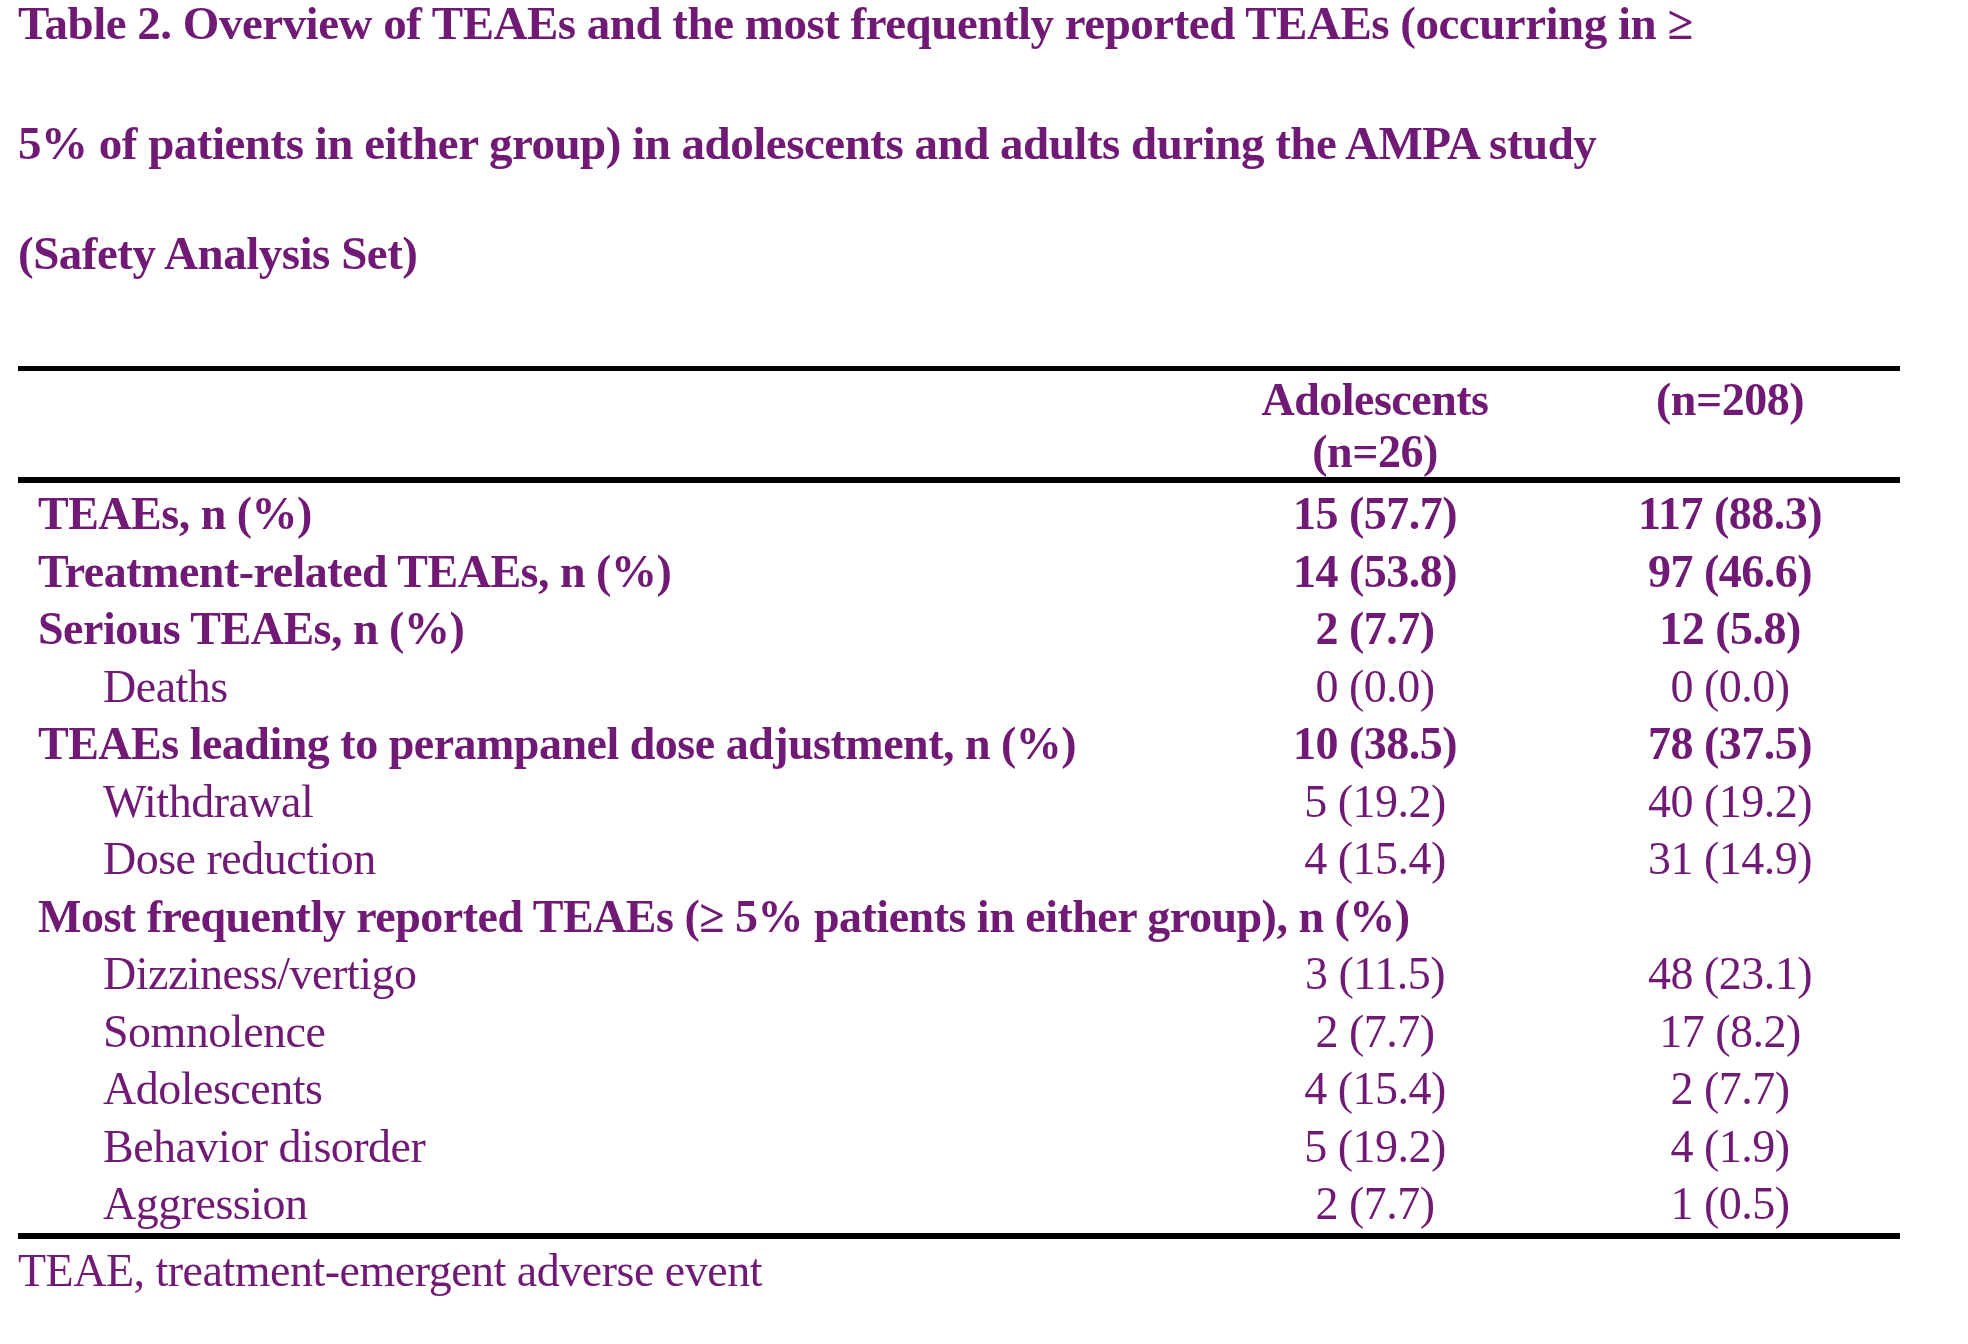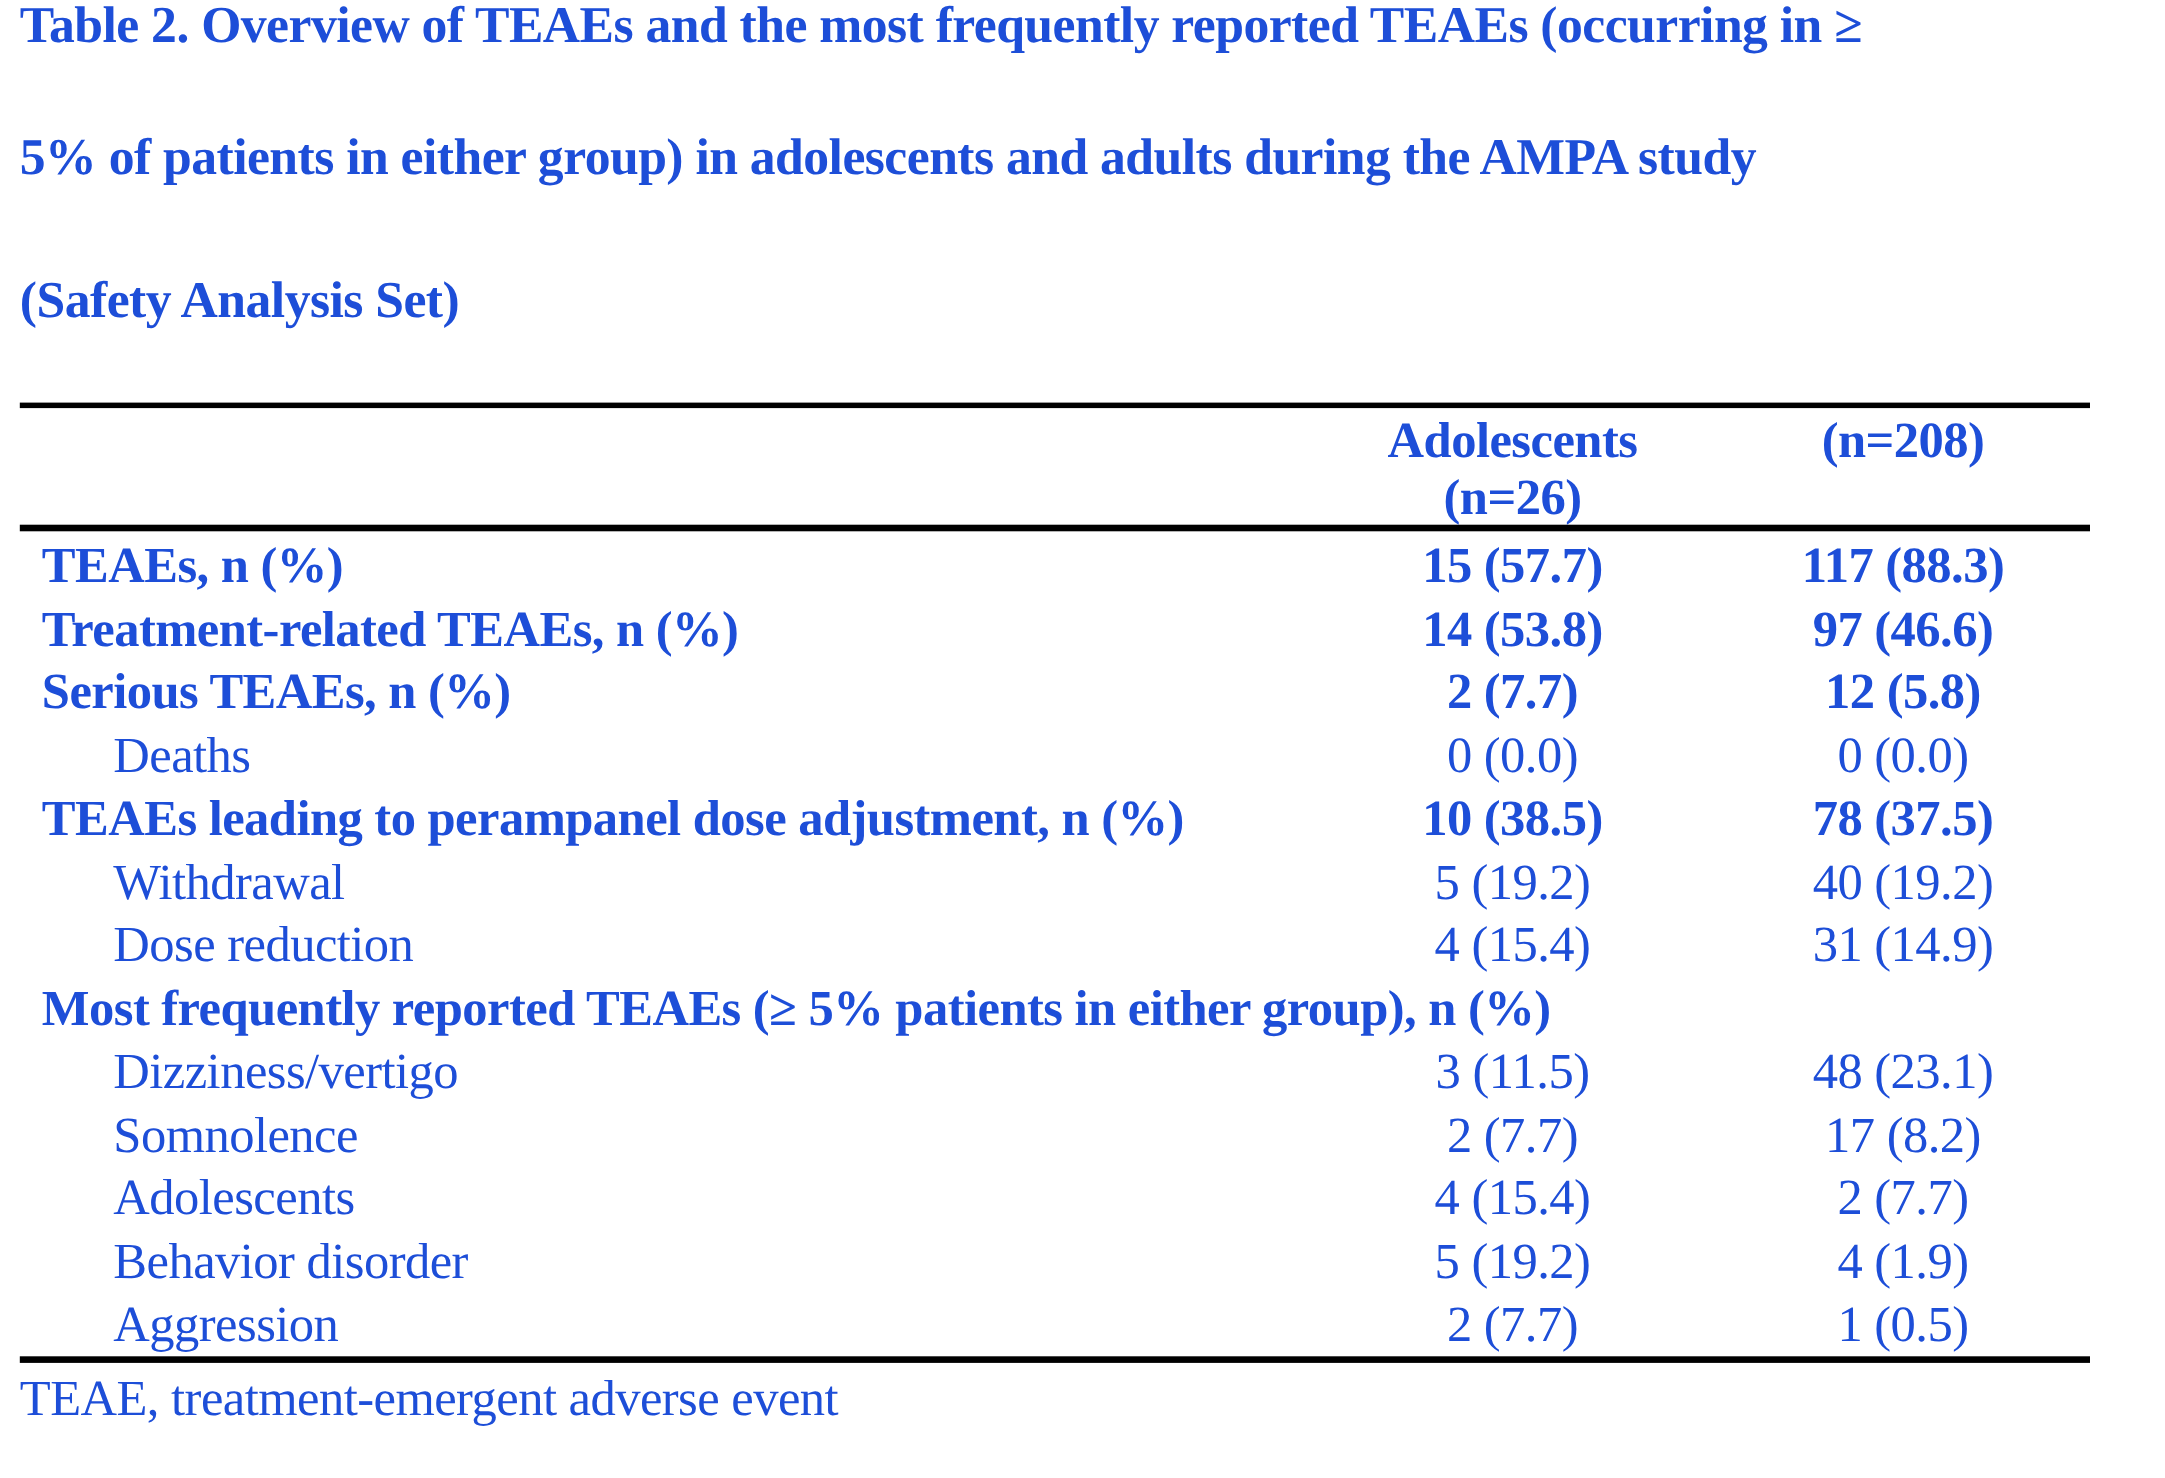--- a/index.html
+++ b/index.html
@@ -5,38 +5,38 @@
   html, body {
     margin: 0;
     padding: 0;
     background: #ffffff;
   }
   .page {
     position: relative;
     width: 1968px;
     height: 1344px;
     background: #ffffff;
-    color: #1d4ed8;
+    color: #701a75;
     font-family: "Liberation Serif", "DejaVu Serif", serif;
     overflow: hidden;
   }
   
   .title-line {
     position: absolute;
     left: 18px;
     right: 20px;
     font-size: 47px;
     font-weight: bold;
     line-height: 1.2;
     white-space: nowrap;
     letter-spacing: -0.5px;
   }
   .title-line.t1 { top: -5px; }
   .title-line.t2 { top: 115px; }
-  .title-line.t3 { top: 225px; margin-top: 20px; }
+  .title-line.t3 { top: 225px; }
 
   
   .rule {
     position: absolute;
     left: 18px;
     width: 1882px;
     background: #000000;
   }
   .rule.top    { top: 366px; height: 5px; }
   .rule.mid    { top: 477px; height: 6px; }

